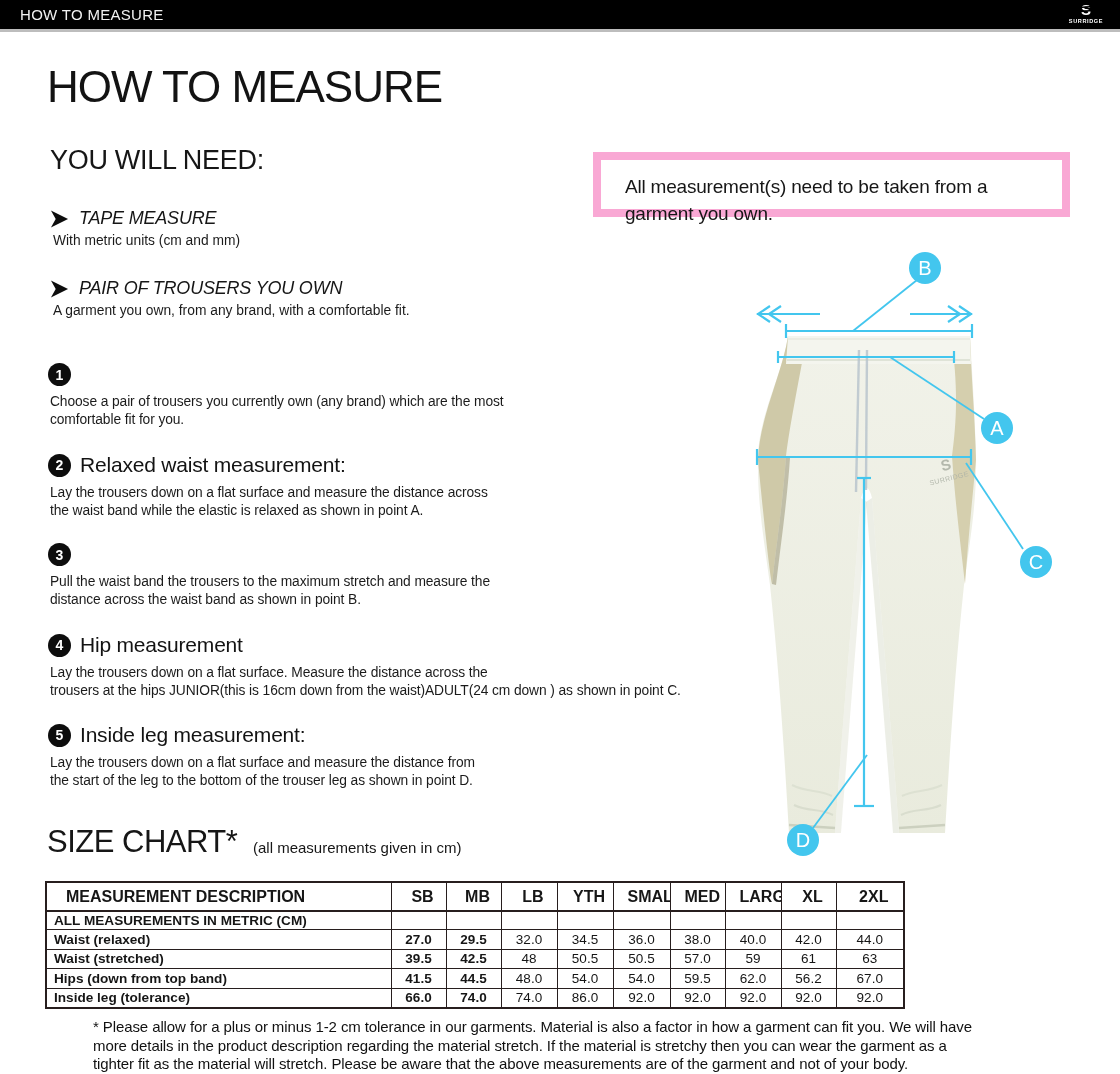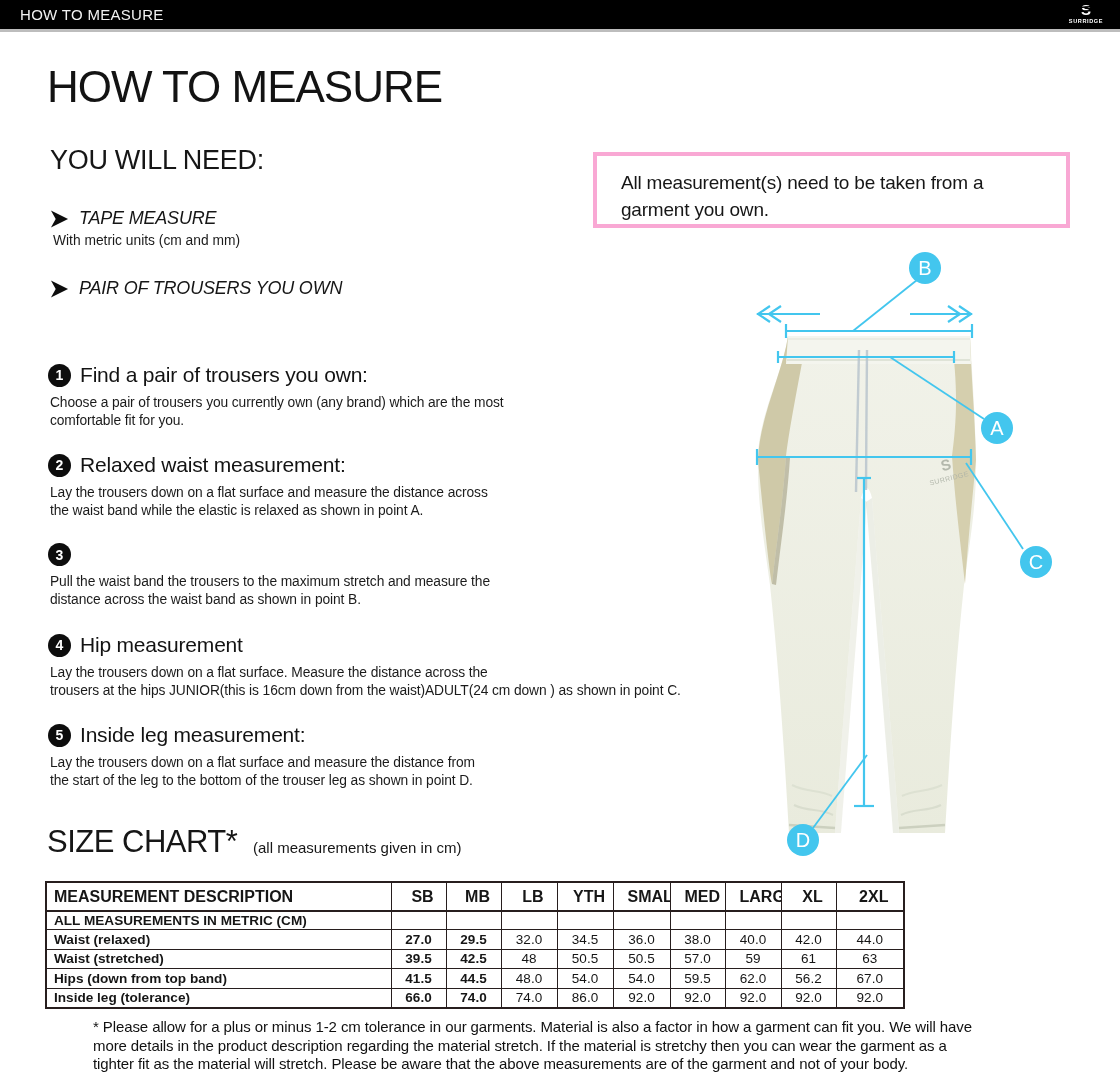--- a/index.html
+++ b/index.html
@@ -22,31 +22,31 @@
   .tri-icon{width:19px;height:20px;display:inline-block;}
   
   .step{position:absolute;left:48px;width:760px;}
   .step-head{display:flex;align-items:center;gap:9px;}
   .step-num{width:23px;height:23px;border-radius:50%;background:#0d0d0d;color:#fff;
     display:flex;align-items:center;justify-content:center;font-size:14px;font-weight:bold;flex:0 0 23px;}
   .step-title{font-size:21px;letter-spacing:-.2px;color:#131313;}
   .step-body{margin:7px 0 0 2px;font-size:13.8px;line-height:17.5px;letter-spacing:-.1px;
     white-space:pre-line;color:#1b1b1b;}
   
-  .note-box{position:absolute;left:593px;top:152px;width:477px;height:76px;box-sizing:border-box;
-    border:4px solid #f9a8d4;padding:13px 18px 0 24px;font-size:19px;line-height:27px;letter-spacing:-.2px;}
+  .note-box{position:absolute;left:593px;top:152px;width:477px;height:65px;box-sizing:border-box;
+    border:8px solid #f9a8d4;padding:13px 18px 0 24px;font-size:19px;line-height:27px;letter-spacing:-.2px;}
   
   .figure{position:absolute;left:700px;top:240px;width:420px;height:640px;}
   
   .sc-head{position:absolute;left:47px;top:824px;font-size:31px;letter-spacing:-.5px;}
   .sc-sub{position:absolute;left:253px;top:839px;font-size:15px;}
   .size-table{position:absolute;left:45px;top:881px;width:858px;border-collapse:collapse;table-layout:fixed;}
   .size-table td,.size-table th{border:1.6px solid #271e1e;padding:0 6px;overflow:hidden;white-space:nowrap;}
   .size-table thead th{border-width:2.2px 1.6px;height:27px;font-size:16px;font-weight:bold;text-align:center;padding-left:14px;}
-  .size-table thead th.desc{text-align:left;padding-left:7px;}
+  .size-table thead th.desc{text-align:left;padding-left:19px;}
   .size-table tr.metric td{height:17px;font-size:12.3px;font-weight:bold;}
   .size-table tbody td{height:18.5px;font-size:13.5px;text-align:center;}
   .size-table tbody td.lbl{text-align:left;font-weight:bold;font-size:13.6px;padding-left:7px;}
   .size-table tbody td:nth-child(2),.size-table tbody td:nth-child(3){font-weight:bold;}
   .size-table{border:2.4px solid #271e1e;}
   
   .footnote{position:absolute;left:45px;top:1018px;width:1058px;font-size:15px;line-height:18.6px;
     letter-spacing:-.1px;white-space:pre-line;color:#111;margin-left:48px;}
 </style>
 </head>
@@ -78,30 +78,30 @@
   <div class="need-detail">With metric units (cm and mm)</div>
 </div>
 
 <div class="need-item" style="top:278px">
   <div class="row">
     <svg class="tri-icon" viewBox="0 0 20 20">
       <path d="M1,1 L19,10 L1,19 L6,10 Z" fill="#0d0d0d"></path>
     </svg>
     <span class="need-label">PAIR OF TROUSERS YOU OWN</span>
   </div>
+  <div class="need-detail">A garment you own, from any brand, with a comfortable fit.</div>
 </div>
 
 <div class="note-box">All measurement(s) need to be taken from a garment you own.</div>
 
 <div class="step" style="top:363px">
   <div class="step-head">
     <span class="step-num">
         <span>1</span>
       </span>
-    <span class="step-title">Find a pair of trousers you own:</span>
   </div>
   <p class="step-body">Choose a pair of trousers you currently own (any brand) which are the most
 comfortable fit for you.</p>
 </div>
 
 <div class="step" style="top:453px">
   <div class="step-head">
     <span class="step-num">
         <span>2</span>
       </span>

